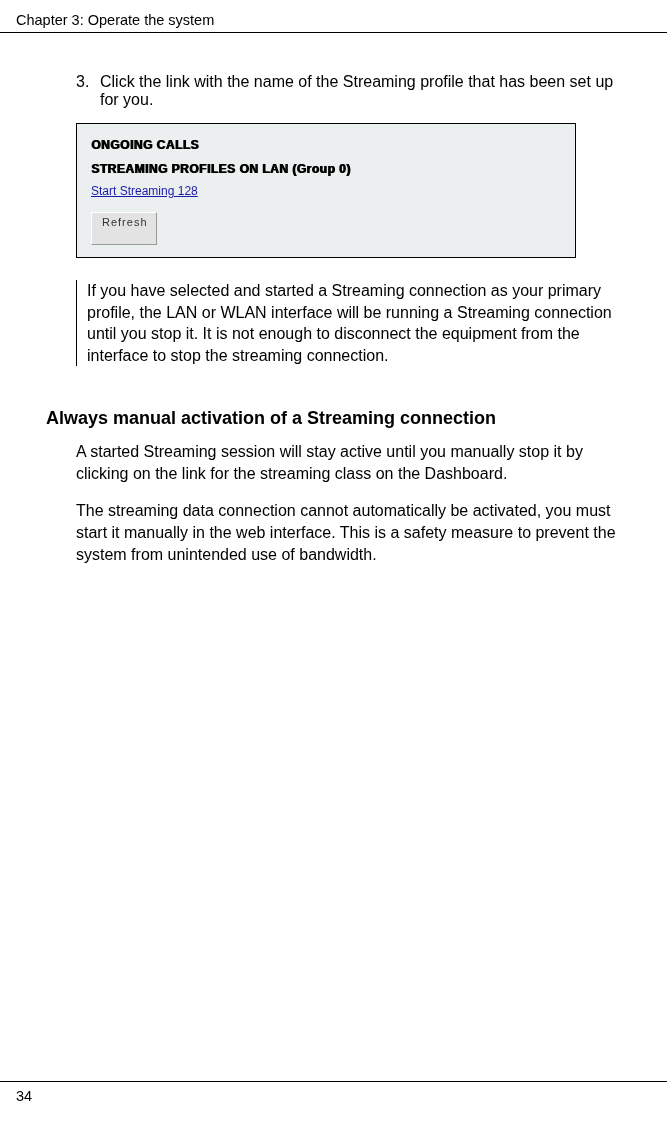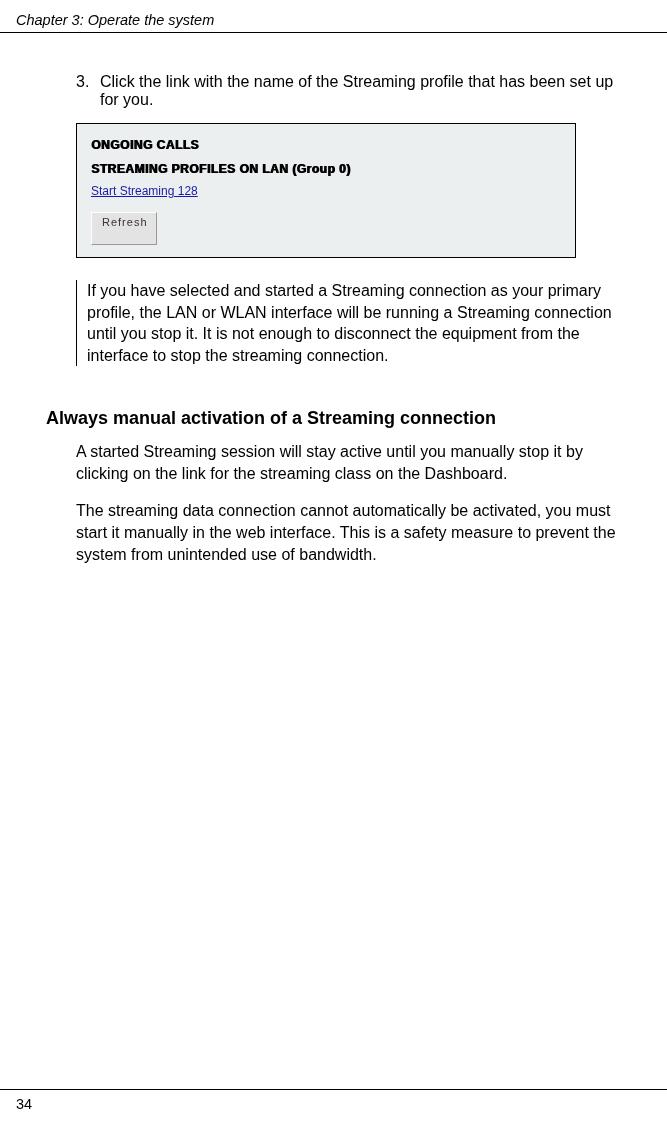--- a/index.html
+++ b/index.html
@@ -14,21 +14,20 @@
   .page {
     width: 667px;
     height: 1130px;
     padding: 0;
     position: relative;
   }
   .running-header {
     font-size: 14.5px;
     padding: 12px 16px 4px 16px;
     border-bottom: 1px solid #000;
-    font-style: italic;
   }
   .content {
     padding: 40px 46px 0 46px;
   }
   .step {
     display: flex;
     padding-left: 30px;
     margin-bottom: 14px;
   }
   .step-num {
@@ -128,21 +127,21 @@
     font-size: 18px;
     font-weight: bold;
     margin: 42px 0 12px 0;
   }
   p.body {
     margin: 0 0 14px 30px;
     line-height: 1.38;
   }
   .footer {
     position: absolute;
-    left: 0; right: 0; bottom: 0;
+    left: 0; right: 0; bottom: 8px;
     border-top: 1px solid #000;
     font-size: 14.5px;
     padding: 6px 16px 18px 16px;
     display: flex;
   }
   .footer .pn { flex: 0 0 40px; }
   .footer .ft { flex: 1; text-align: center; }
 </style>
 </head>
 <body>

